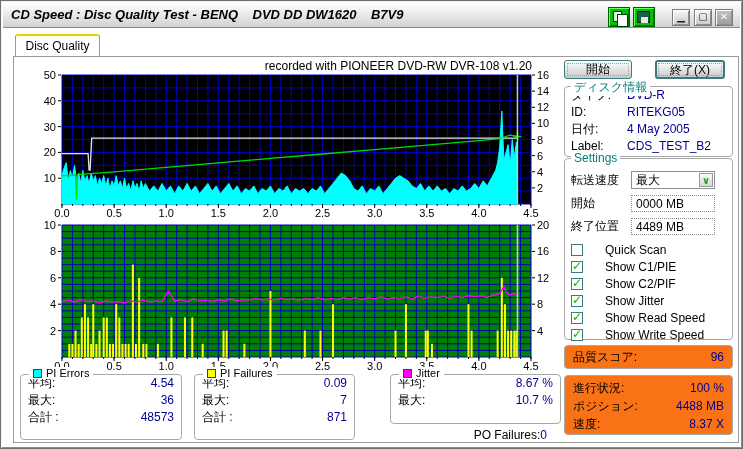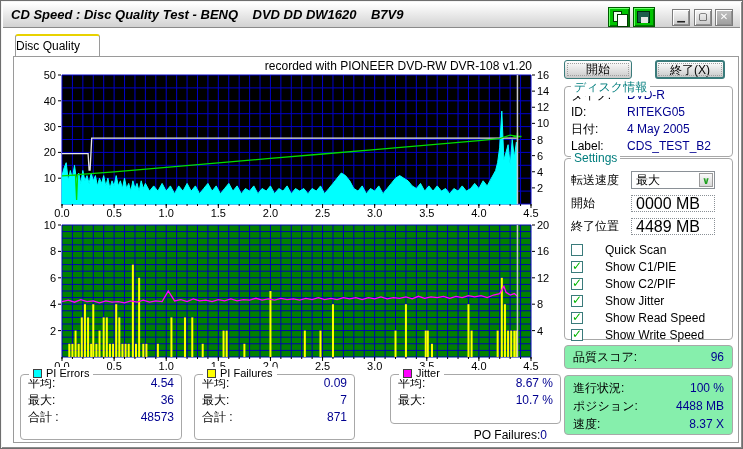--- a/index.html
+++ b/index.html
@@ -18,21 +18,21 @@
   .floppy-icon{position:absolute;left:3px;top:3px;width:13px;height:12px;background:#1d5c4c;border:1px solid #00280f;}
   .floppy-icon::after{content:"";position:absolute;left:3px;top:5px;width:7px;height:6px;background:#e6e6e6;}
   .sys-btn{width:18px;height:17px;top:6px;background:linear-gradient(#f8f8f8,#c9c9c9);
     border:1px solid #7c7c7c;box-shadow:inset 1px 1px 0 #ffffff, inset -1px -1px 0 #909090;
     font-size:10px;line-height:14px;text-align:center;color:#222;}
   .sys-close{background:linear-gradient(#c2c2c2,#9e9e9e);color:#ffffff;font-weight:bold;}
   .client{position:absolute;left:3px;top:28px;right:3px;bottom:3px;background:#ffffff;}
   
   .tab{position:absolute;left:11px;top:5px;width:85px;height:23px;background:#ffffff;
     border:1px solid #9a9a9a;border-bottom:none;border-top:2px solid #e8d200;border-radius:3px 3px 0 0;
-    font-size:12px;color:#000;line-height:20px;}
+    font-size:12px;color:#000;text-align:center;line-height:20px;}
   .tabpane{position:absolute;left:9px;top:27px;width:726px;height:387px;background:#ffffff;border:1px solid #9a9a9a;}
   .note{position:absolute;left:48px;top:2px;width:470px;text-align:right;font-size:12px;color:#000;}
   #chart-svg{position:absolute;left:0;top:0;}
   
   .statbox{position:absolute;border:1px solid #a8a8a8;border-radius:4px;background:#fff;}
   .statbox .legend{position:absolute;top:-8px;left:8px;background:#ffffff;padding:0 4px;display:flex;align-items:center;gap:4px;font-size:11px;color:#000;}
   .swatch{width:9px;height:9px;border:1px solid #404040;display:inline-block;}
   .srow{display:flex;justify-content:space-between;padding:0 7px;font-size:12px;line-height:17px;color:#000;}
   .srow:first-of-type{margin-top:9px;}
   .navy{color:#000090;}
@@ -46,26 +46,26 @@
   .fset{position:absolute;left:0;width:169px;border:1px solid #a8a8a8;border-radius:4px;background:#fff;}
   .fset .legend{position:absolute;top:-8px;left:6px;background:#fff;padding:0 3px;font-size:12px;color:#007d7d;}
   .frow{display:flex;padding-left:6px;font-size:12px;line-height:17px;color:#000;align-items:center;}
   .frow .lbl{width:56px;flex:none;}
   .frow:first-of-type{margin-top:9px;}
   .ctl-row{display:flex;padding-left:6px;align-items:center;margin-top:6px;font-size:12px;color:#000;}
   .ctl-row .lbl{width:60px;flex:none;}
   .combo{position:relative;width:84px;height:18px;border:1px solid #8a9096;background:#fff;font-size:12px;line-height:16px;padding-left:4px;color:#000;}
   .combo .arrow{position:absolute;right:1px;top:1px;width:14px;height:14px;background:linear-gradient(#fafafa,#d8d8d8);
     border:1px solid #9a9a9a;text-align:center;font-size:10px;line-height:13px;color:#22a022;font-weight:bold;}
-  .tinput{width:84px;height:17px;border:1px dotted #8a9096;background:#fff;font-size:16px;padding:0 0 0 4px;color:#000;
+  .tinput{width:84px;height:17px;border:1px dotted #8a9096;background:#fff;font-size:12px;padding:0 0 0 4px;color:#000;
     font-family:"Liberation Sans","DejaVu Sans",sans-serif;}
   .chk-row{display:flex;align-items:center;gap:22px;padding-left:6px;height:16px;margin-top:1px;font-size:12px;color:#000;}
   .chk{position:relative;width:12px;height:12px;border:1px solid #3a7b7b;background:#fff;flex:none;}
   .chk-row.checked .chk::after{content:"\2713";position:absolute;left:0px;top:-3px;font-size:12px;font-weight:bold;color:#00b400;}
-  .plainbox{position:absolute;left:0;width:169px;border:1px solid #a8a8a8;border-radius:4px;background:#86efac;}
+  .plainbox{position:absolute;left:0;width:169px;border:1px solid #a8a8a8;border-radius:4px;background:#f97316;}
   .prow{display:flex;justify-content:space-between;padding:0 8px;font-size:12px;line-height:18px;color:#000;}
 </style>
 </head>
 <body>
 
 <div class="window">
   <div class="titlebar">
     <span class="title">CD Speed : Disc Quality Test - BENQ    DVD DD DW1620    B7V9</span>
     <div class="tb-btn green-btn" style="left:605px;">
       <span class="pages-icon"></span>

